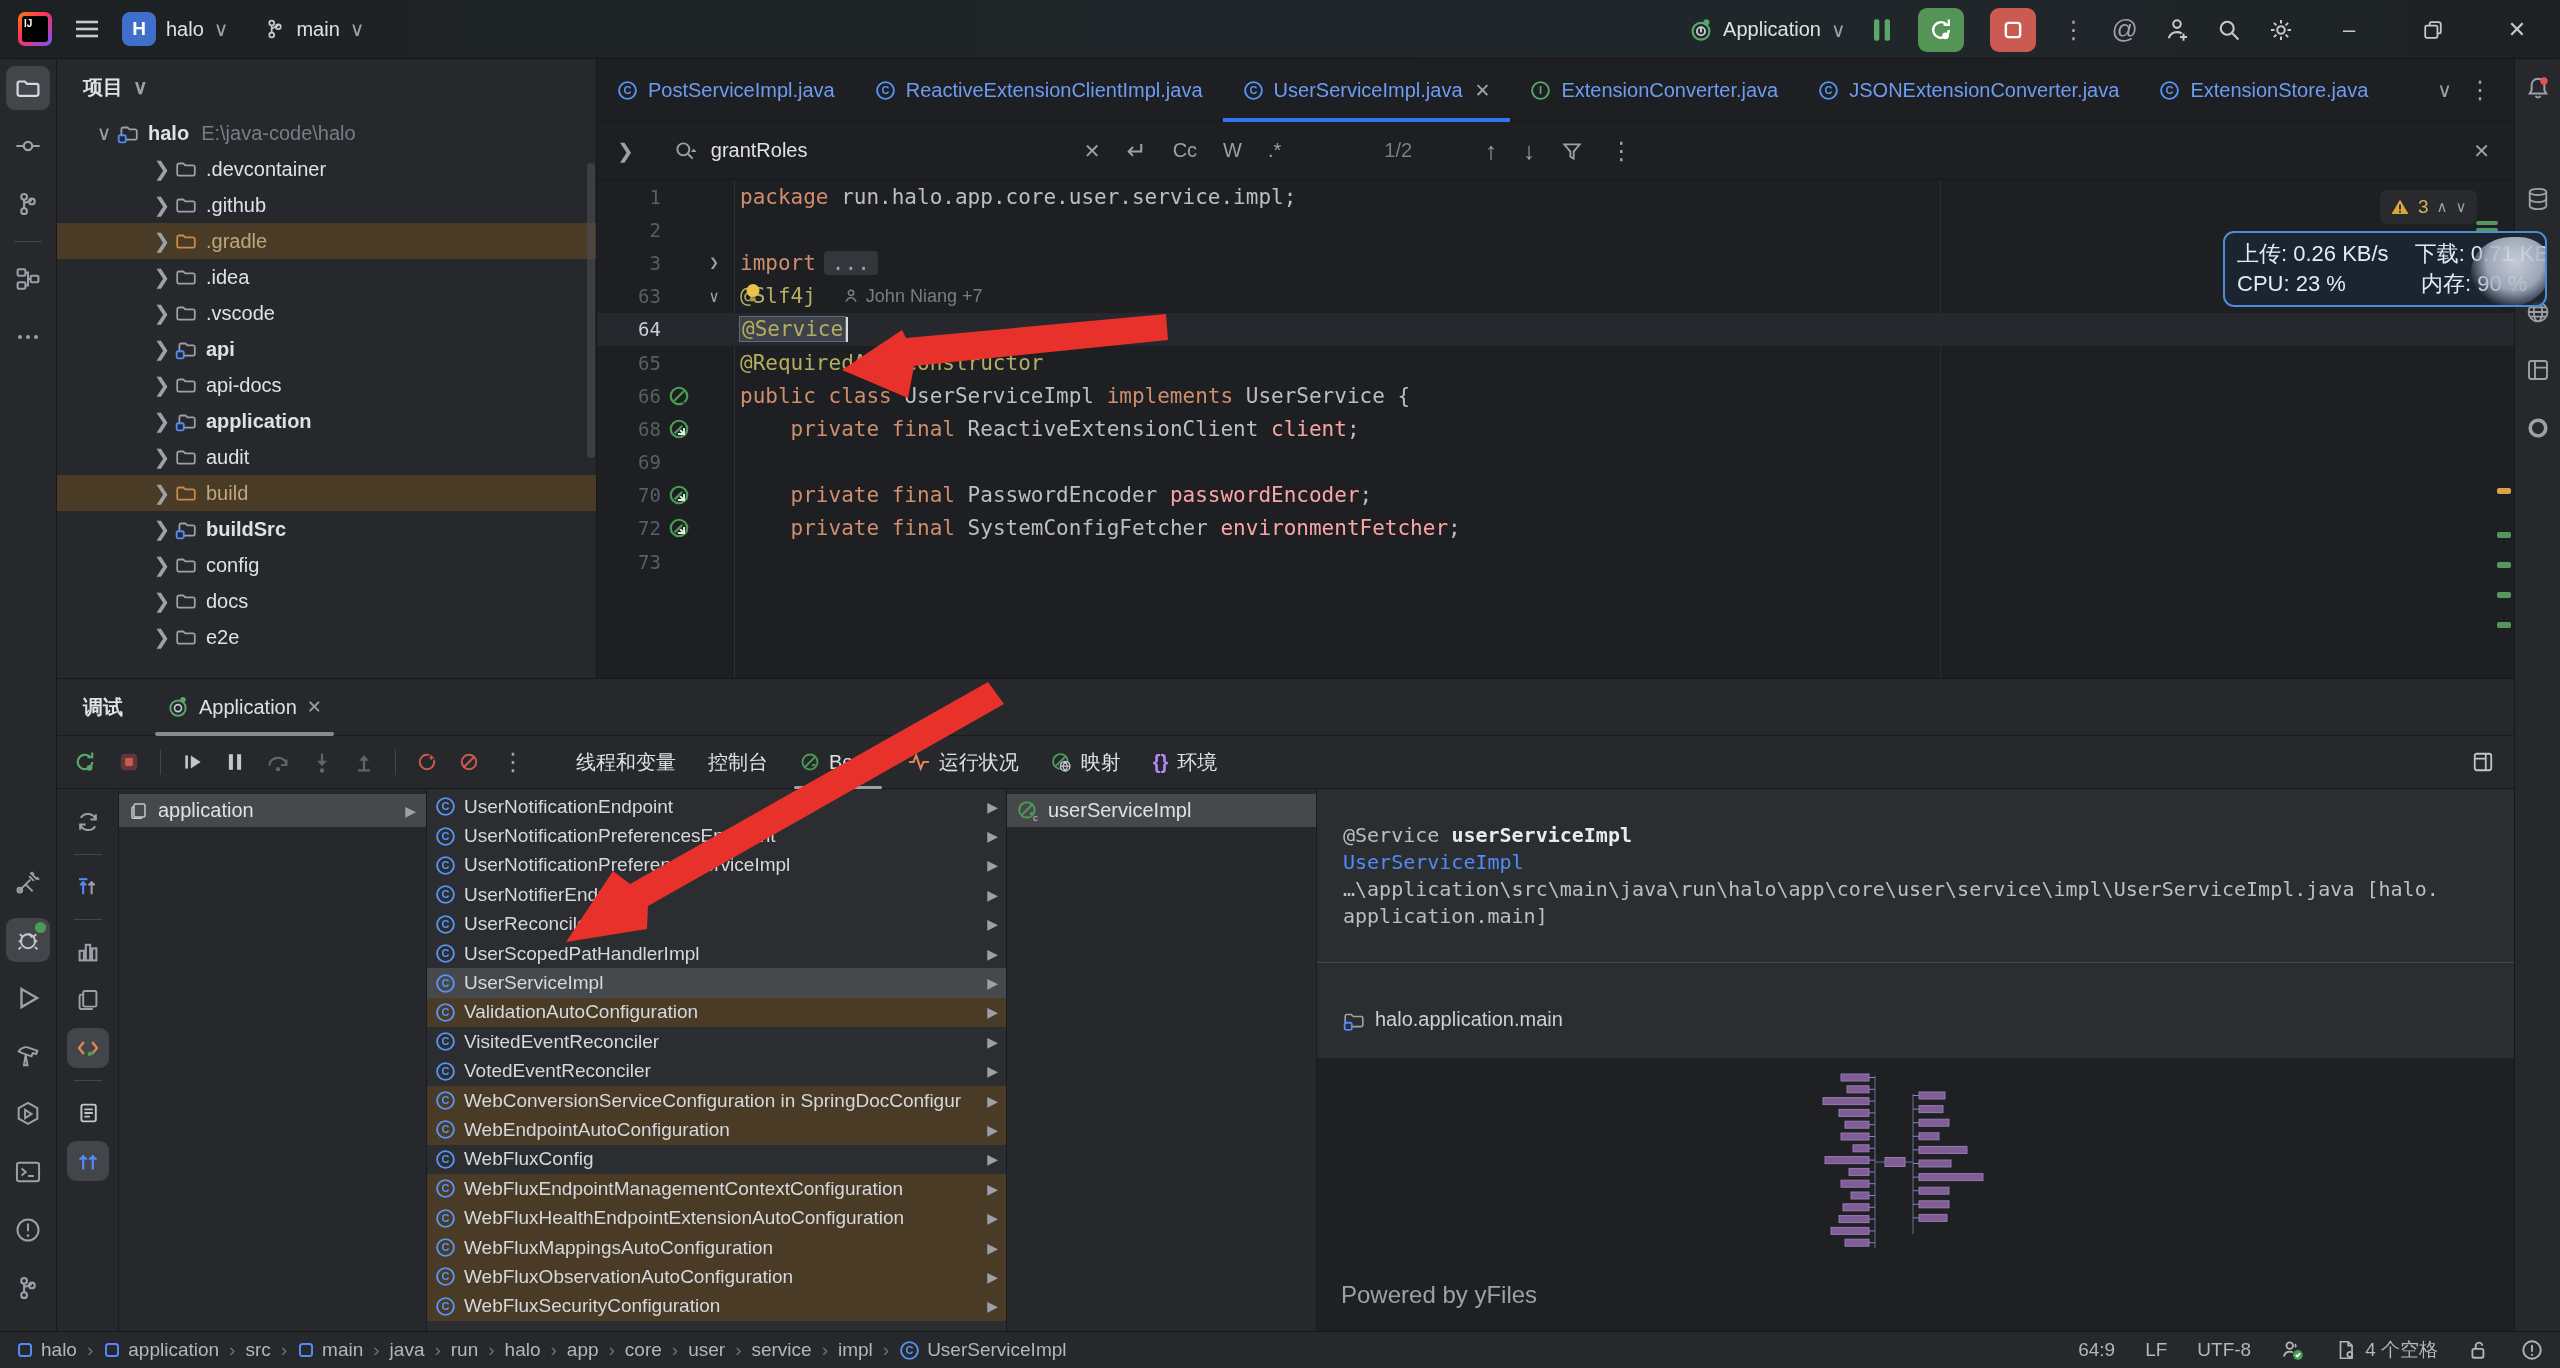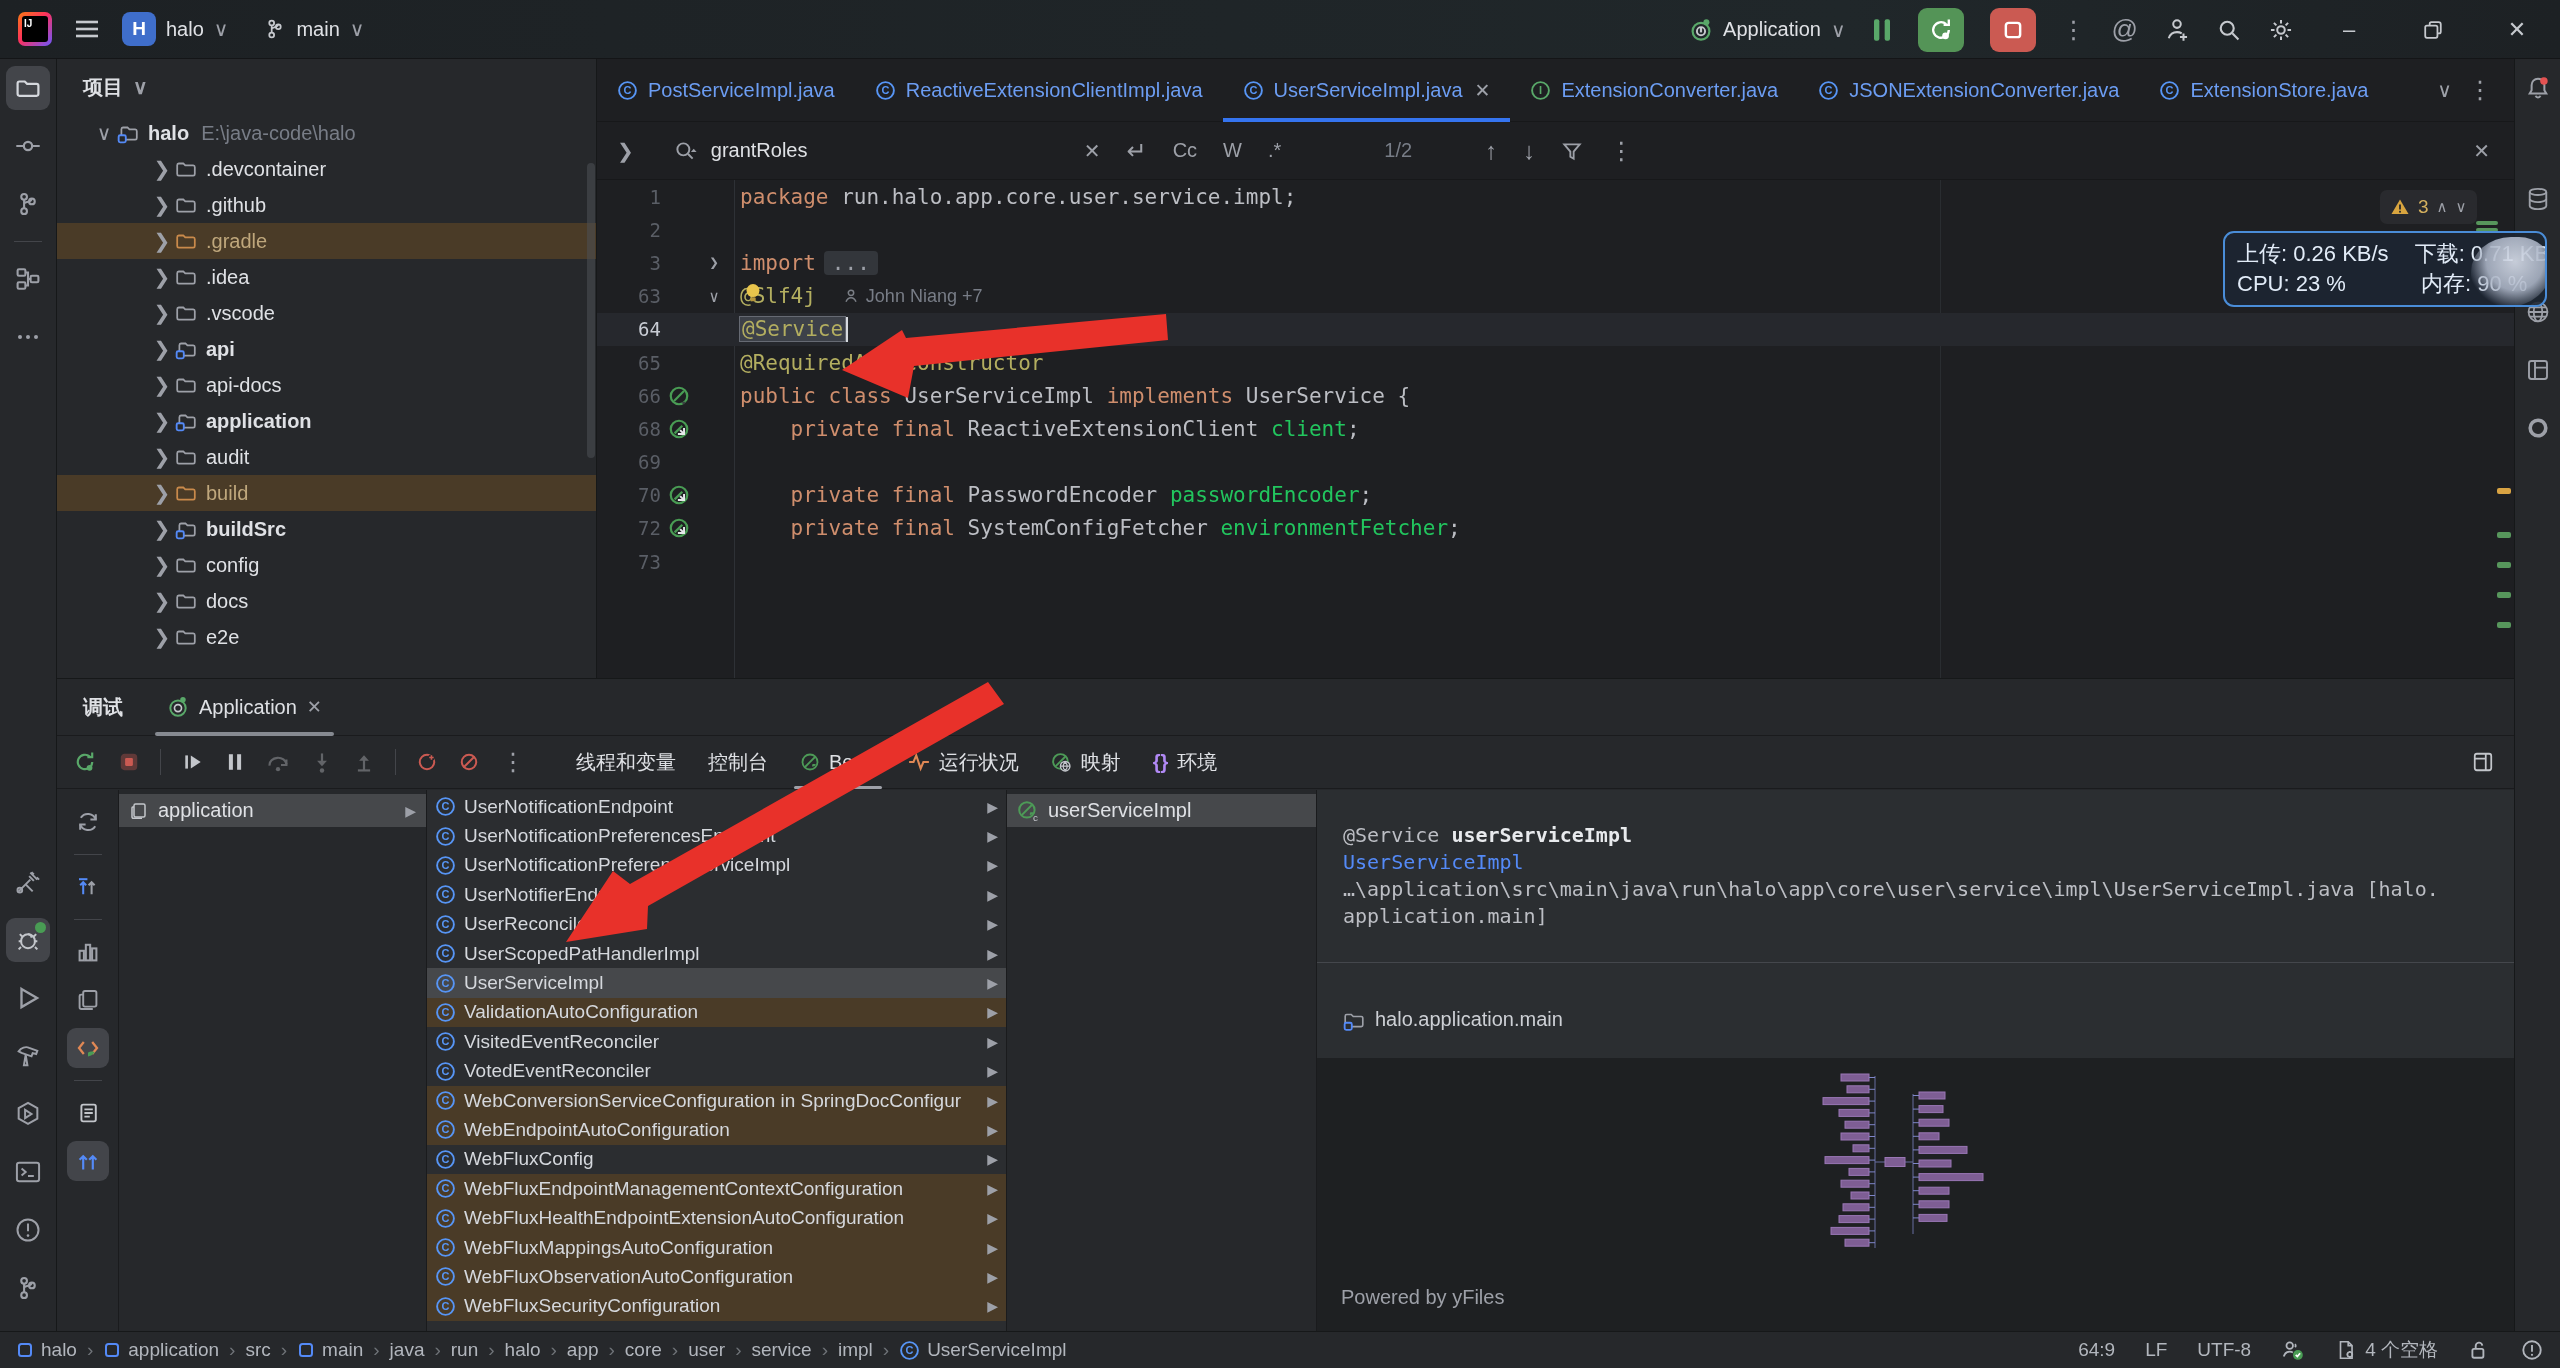--- a/index.html
+++ b/index.html
@@ -47,21 +47,21 @@
   .sb-ctl{color:#9da0a8;margin:0 13px;font-size:20px}
   #codearea{left:597px;top:180px;width:1917px;height:498px;background:#1e1f22}
   .code-line{height:33.2px;display:flex;align-items:center;position:relative;font-family:"DejaVu Sans Mono",monospace;font-size:21px;white-space:pre}
   .code-line.current{background:#26282d}
   .ln{width:64px;text-align:right;color:#5a5e66;font-size:19px;flex:none}
   .gut{width:36px;display:flex;justify-content:center;flex:none}
   .foldc{width:34px;display:flex;justify-content:center;color:#9da0a8;flex:none;font-size:16px}
   .codetext{padding-left:9px;display:flex;align-items:center}
   .gutline{position:absolute;left:137px;top:0;width:1px;height:498px;background:#2e3136}
   .colguide{position:absolute;left:1343px;top:0;width:1px;height:498px;background:#2a2d31}
-  .tk-k{color:#cf8e6d}.tk-p{color:#bcbec4}.tk-a{color:#b3ae60}.tk-f{color:#22c55e}
+  .tk-k{color:#cf8e6d}.tk-p{color:#bcbec4}.tk-a{color:#b3ae60}.tk-f{color:#fca5a5}
   .tk-fold{background:#33363b;color:#9da0a8;border-radius:4px;padding:0 8px;margin-left:8px}
   .tk-abox{background:#3d4149;outline:1px solid #666a73;color:#b3ae60;padding:0 2px}
   .caret{display:inline-block;width:2px;height:25px;background:#d6d9df;margin-left:1px}
   .inlay{font-family:"Liberation Sans",sans-serif;font-size:18px;color:#787d87;margin-left:26px;display:flex;align-items:center;gap:6px}
   .ovmark{position:absolute;width:14px;border-radius:2px}
   
   #inspect{left:2380px;top:190px;height:34px;display:flex;align-items:center;gap:8px;background:rgba(43,45,48,.85);border-radius:7px;padding:0 10px;color:#d5b15f;font-size:19px}
   #netoverlay{left:2223px;top:231px;width:324px;height:76px;border:2px solid #4a8dd8;border-radius:11px;
       background:rgba(28,38,50,.88);color:#e2ecf8;font-size:22px;padding:6px 12px;line-height:30px;z-index:30;overflow:hidden}
   #mascot{position:absolute;right:-6px;top:4px;width:80px;height:70px;border-radius:50% 40% 55% 45%;
@@ -88,21 +88,21 @@
   .bean-row.sel{background:#46484b}
   .bean-row .nm{flex:1;overflow:hidden;text-overflow:clip;margin:0 8px}
   .bean-row .arr{color:#9da0a8;font-size:14px}
   #selcol{width:310px;background:#26282b;border-right:1px solid #1a1b1d;padding-top:4px}
   #detcol{flex:1;background:#2b2e31;position:relative;font-family:"DejaVu Sans Mono",monospace;font-size:20px;color:#bcbec4}
   .det-pad{padding:32px 0 0 26px;line-height:27px}
   .det-link{color:#548af7}
   .det-hr{position:absolute;left:0;top:172px;width:100%;height:1px;background:#44474c}
   .det-mod{position:absolute;left:26px;top:218px;display:flex;align-items:center;gap:10px;font-family:"Liberation Sans",sans-serif;color:#cdd0d5}
   #graph{position:absolute;left:0;top:268px;right:0;bottom:0;background:#1e2022}
-  #yfiles{position:absolute;left:24px;bottom:22px;color:#9da0a8;font-family:"Liberation Sans",sans-serif;font-size:20px}
+  #yfiles{position:absolute;left:24px;bottom:22px;color:#9da0a8;font-family:"Liberation Sans",sans-serif;font-size:24px}
   
   #statusbar{left:0;top:1331px;width:2560px;height:37px;background:#26282b;border-top:1px solid #161819;
      display:flex;align-items:center;color:#b2b6bd;font-size:19px;padding:0 16px}
   .bc-sep{color:#6f7378;margin:0 10px}
   .bc-item{display:flex;align-items:center;gap:7px;white-space:nowrap}
   #sb-right{margin-left:auto;display:flex;align-items:center;gap:30px}
   
   #arrows{left:0;top:0;width:2560px;height:1368px;z-index:60;pointer-events:none}
 </style>
 </head>

